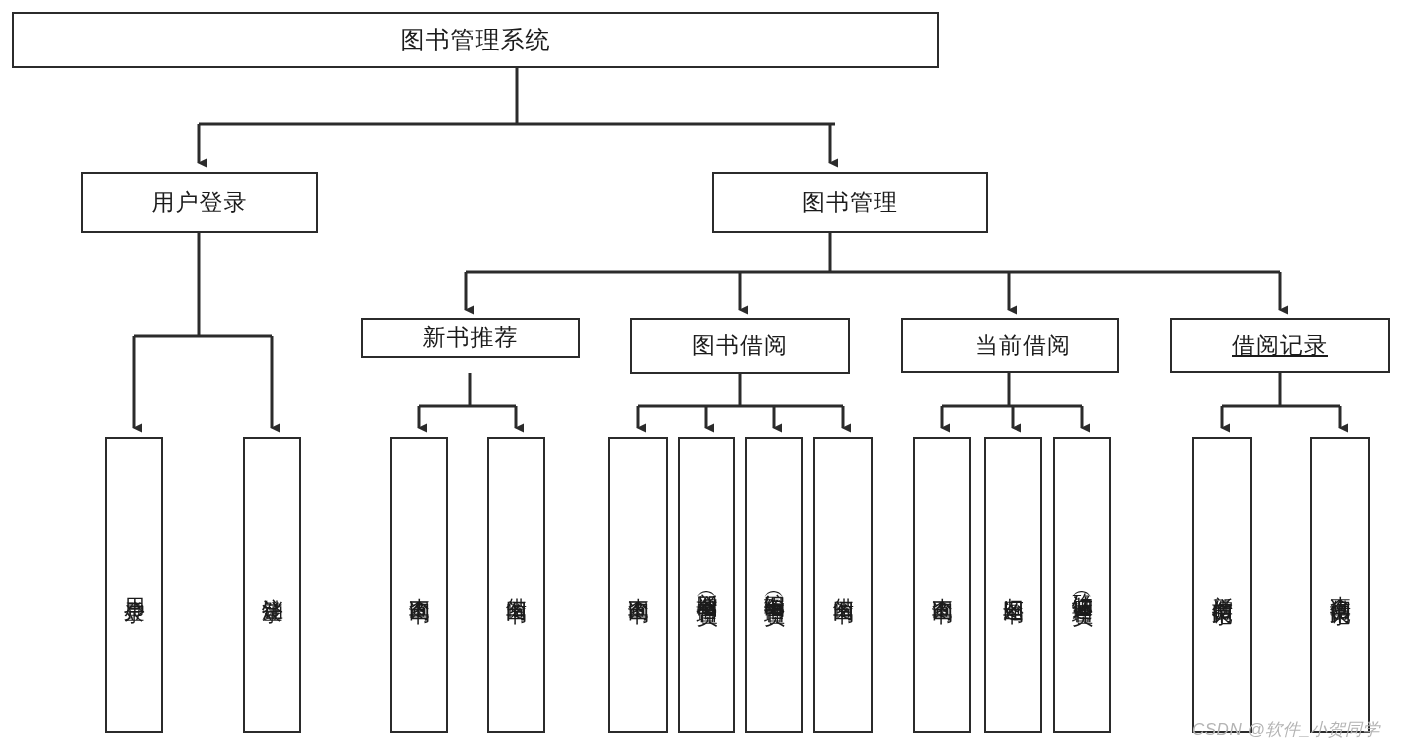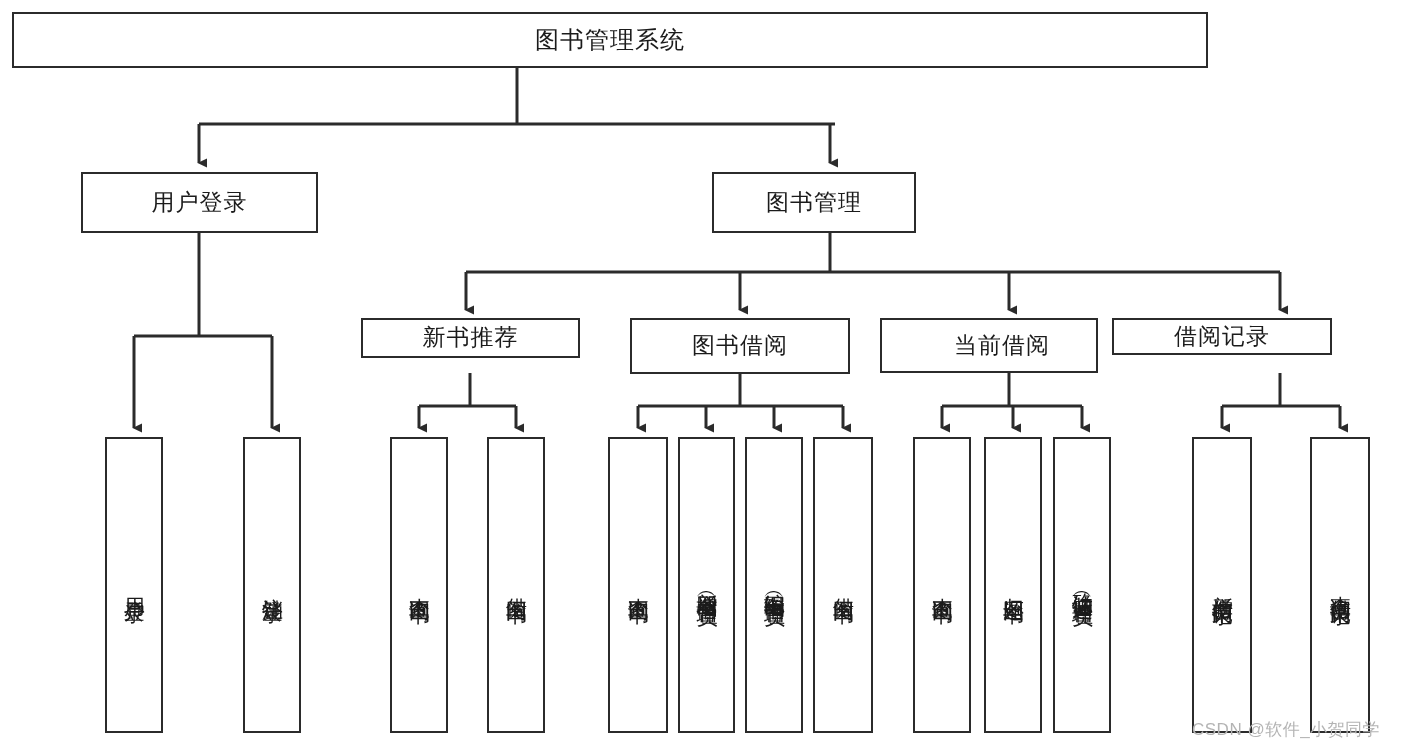--- a/index.html
+++ b/index.html
@@ -129,45 +129,45 @@
     </g>
 
     <g stroke="#2b2b2b" stroke-width="3" fill="none">
       <path d="M1280,373 L1280,406"></path>
       <path d="M1222,406 L1340,406"></path>
       <path d="M1222,406 L1222,428" marker-end="url(#arrowhead)"></path>
       <path d="M1340,406 L1340,428" marker-end="url(#arrowhead)"></path>
     </g>
   </svg>
 
-  <div class="node horizontal root" style="left:12px; top:12px; width:1196px; height:56px;">
+  <div class="node horizontal root" style="left:12px; top:12px; width:927px; height:56px;">
     <span class="node-label">图书管理系统</span>
   </div>
 
   <div class="node horizontal" style="left:81px; top:172px; width:237px; height:61px;">
     <span class="node-label">用户登录</span>
   </div>
 
-  <div class="node horizontal" style="left:712px; top:172px; width:204px; height:61px;">
+  <div class="node horizontal" style="left:712px; top:172px; width:276px; height:61px;">
     <span class="node-label">图书管理</span>
   </div>
 
   <div class="node horizontal" style="left:361px; top:318px; width:219px; height:40px;">
     <span class="node-label">新书推荐</span>
   </div>
 
   <div class="node horizontal" style="left:630px; top:318px; width:220px; height:56px;">
     <span class="node-label">图书借阅</span>
   </div>
 
-  <div class="node horizontal" style="left:880px; top:318px; width:218px; height:55px;padding-left:26px;">
+  <div class="node horizontal" style="left:901px; top:318px; width:218px; height:55px;padding-left:26px;">
     <span class="node-label">当前借阅</span>
   </div>
 
-  <div class="node horizontal" style="left:1112px; top:318px; width:220px; height:37px;">
+  <div class="node horizontal" style="left:1170px; top:318px; width:220px; height:55px;text-decoration:underline;">
     <span class="node-label">借阅记录</span>
   </div>
 
   <div class="node vertical" style="left:105px; top:437px; width:58px; height:296px;">
     <span class="node-label">用户登录</span>
   </div>
 
   <div class="node vertical" style="left:243px; top:437px; width:58px; height:296px;">
     <span class="node-label">注销登录</span>
   </div>
@@ -209,15 +209,15 @@
   </div>
 
   <div class="node vertical" style="left:1192px; top:437px; width:60px; height:296px;">
     <span class="node-label">新增借阅记录</span>
   </div>
 
   <div class="node vertical" style="left:1310px; top:437px; width:60px; height:296px;">
     <span class="node-label">查询借阅记录</span>
   </div>
 
-  <div class="watermark" style="left:1192px; top:718px;">CSDN @软件_小贺同学</div>
+  <div class="watermark" style="left:1192px; top:718px;font-style:italic;">CSDN @软件_小贺同学</div>
 
 </div>
 
 </body></html>

